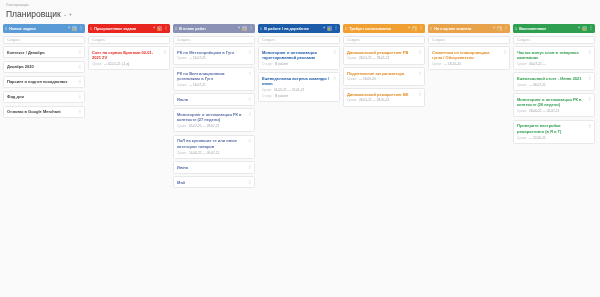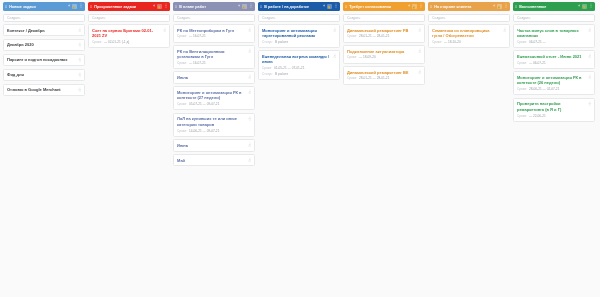--- a/index.html
+++ b/index.html
@@ -75,20 +75,28 @@
     display: flex; gap: 2px; white-space: nowrap;
   }
   .meta-k { color: #c0c4c8; }
   .meta-v { color: #9ba0a5; }
 </style>
 </head>
 <body>
 
 <div class="app">
 
+  <div class="topbar">
+    <div class="crumb">Планировщик</div>
+    <div class="title-row">
+      <div class="title">Планировщик</div>
+      <div class="title-dash">-</div>
+      <div class="title-caret">▾</div>
+    </div>
+  </div>
 
   <div class="board">
       <div class="col">
         <div class="col-head" style="background: rgb(91, 155, 213);">
           <span class="ch-grip">⁞⁞</span>
           <span class="ch-title">Новые задачи</span>
           <span class="ch-ic">«</span>
           <span class="ch-lock">🔒</span>
           <span class="ch-dots">⋮</span>
         </div>

